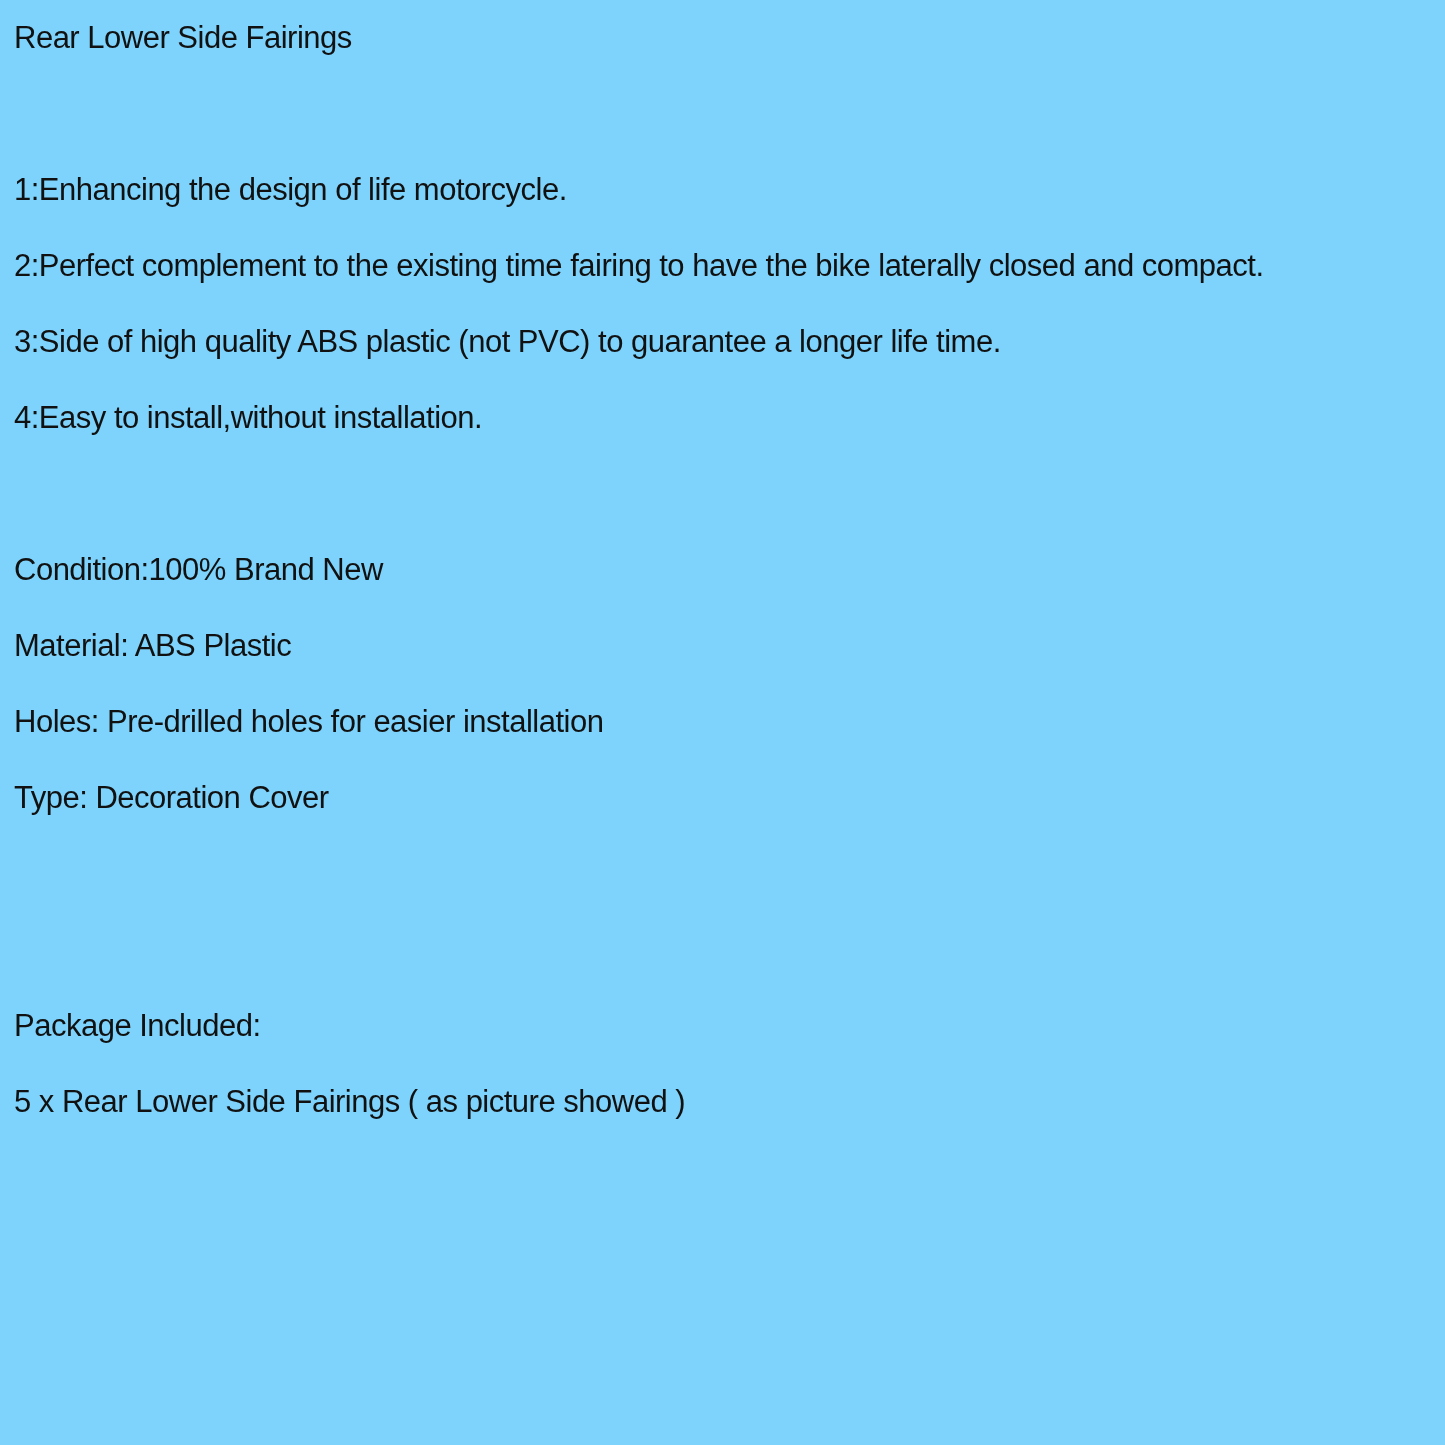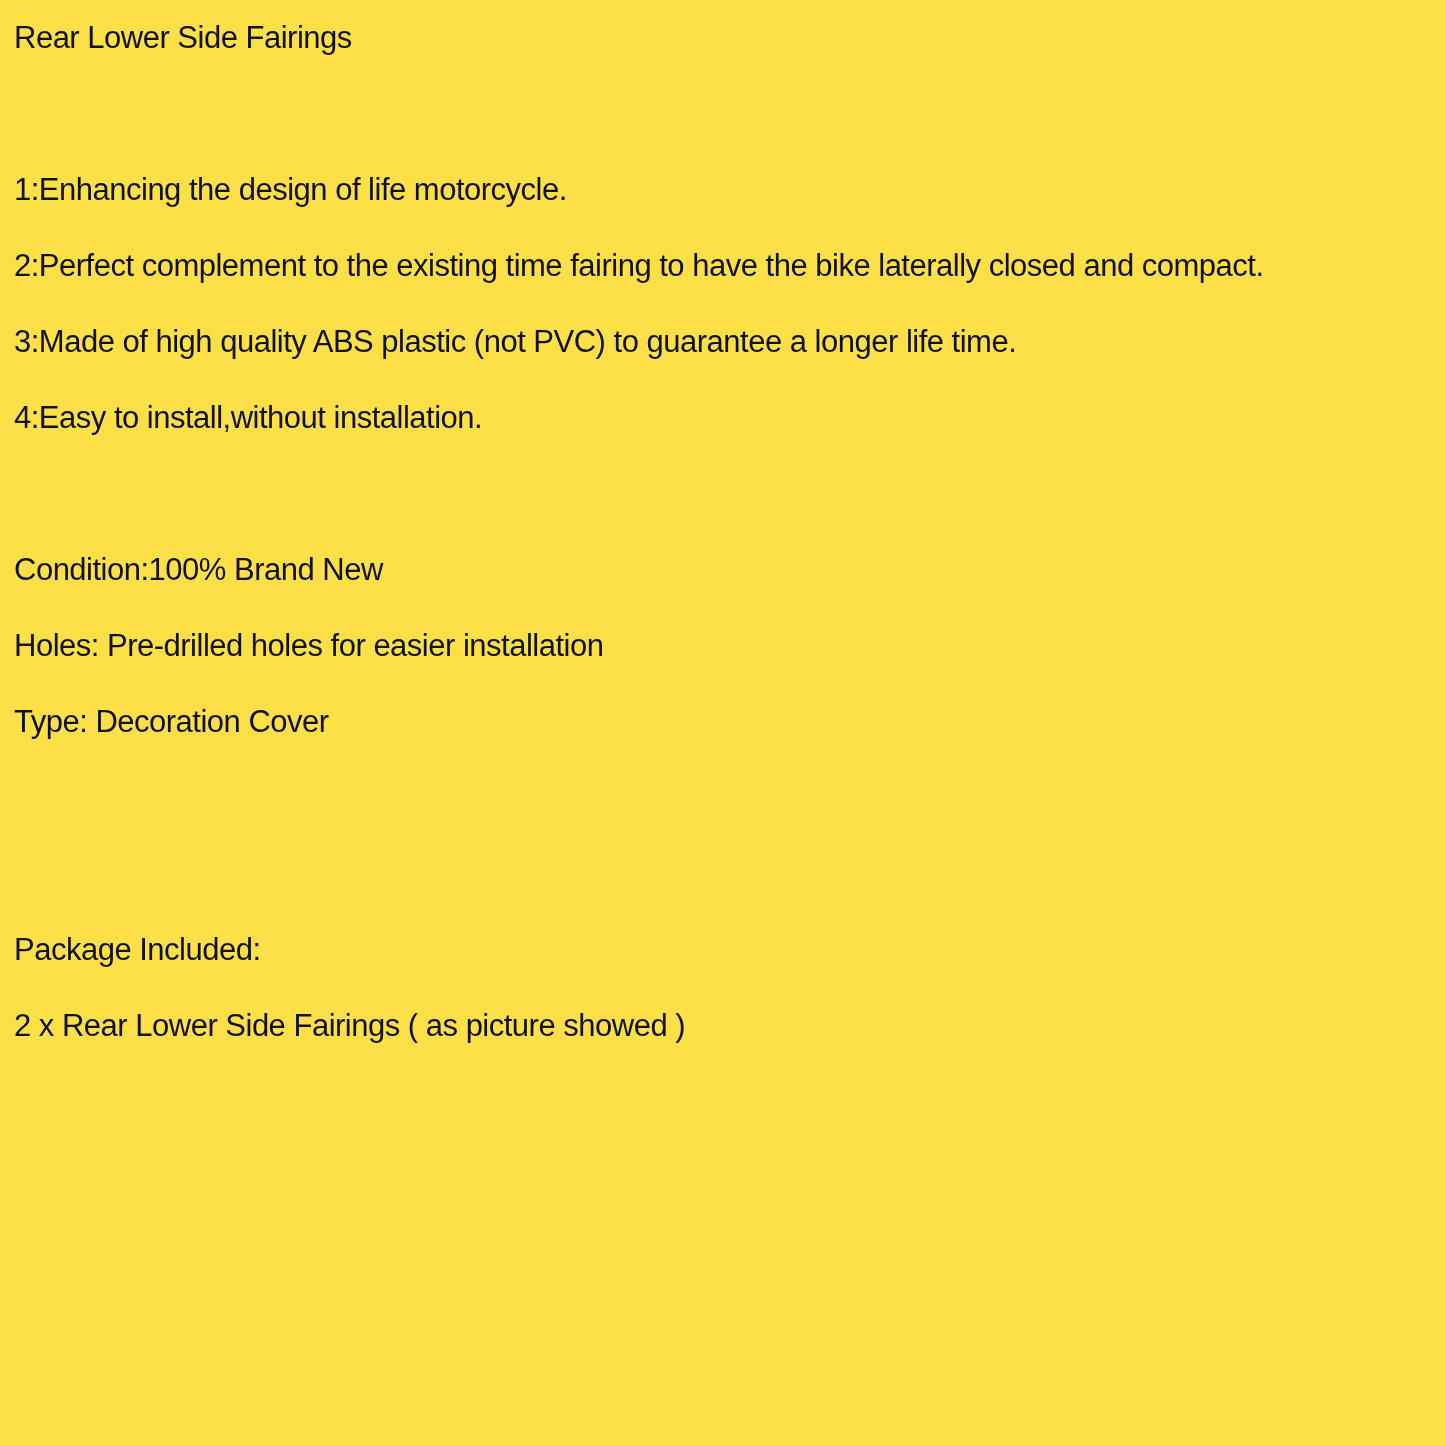--- a/index.html
+++ b/index.html
@@ -4,21 +4,21 @@
 <style>
   html, body {
     margin: 0;
     padding: 0;
     background: #ffffff;
   }
   .page {
     position: relative;
     width: 1445px;
     height: 1445px;
-    background: #fde047;
+    background: #7dd3fc;
     overflow: hidden;
     font-family: "Liberation Sans", "DejaVu Sans", sans-serif;
     font-size: 31px;
     font-weight: 400;
     letter-spacing: -0.5px;
     color: #111111;
     padding-left: 14px;
     box-sizing: border-box;
   }
   .line {
@@ -37,27 +37,28 @@
 </head>
 <body>
 
 <div class="page">
 
   <p class="line">Rear Lower Side Fairings</p>
   <p class="blank-line"></p>
 
   <p class="line">1:Enhancing the design of life motorcycle.</p>
   <p class="line">2:Perfect complement to the existing time fairing to have the bike laterally closed and compact.</p>
-  <p class="line">3:Made of high quality ABS plastic (not PVC) to guarantee a longer life time.</p>
+  <p class="line">3:Side of high quality ABS plastic (not PVC) to guarantee a longer life time.</p>
   <p class="line">4:Easy to install,without installation.</p>
   <p class="blank-line"></p>
 
   <p class="line">Condition:100% Brand New</p>
+  <p class="line">Material: ABS Plastic</p>
   <p class="line">Holes: Pre-drilled holes for easier installation</p>
   <p class="line">Type: Decoration Cover</p>
   <p class="blank-line"></p>
 
   <p class="blank-line"></p>
 
   <p class="line">Package Included:</p>
-  <p class="line">2 x Rear Lower Side Fairings ( as picture showed )</p>
+  <p class="line">5 x Rear Lower Side Fairings ( as picture showed )</p>
 
 </div>
 
 </body></html>

